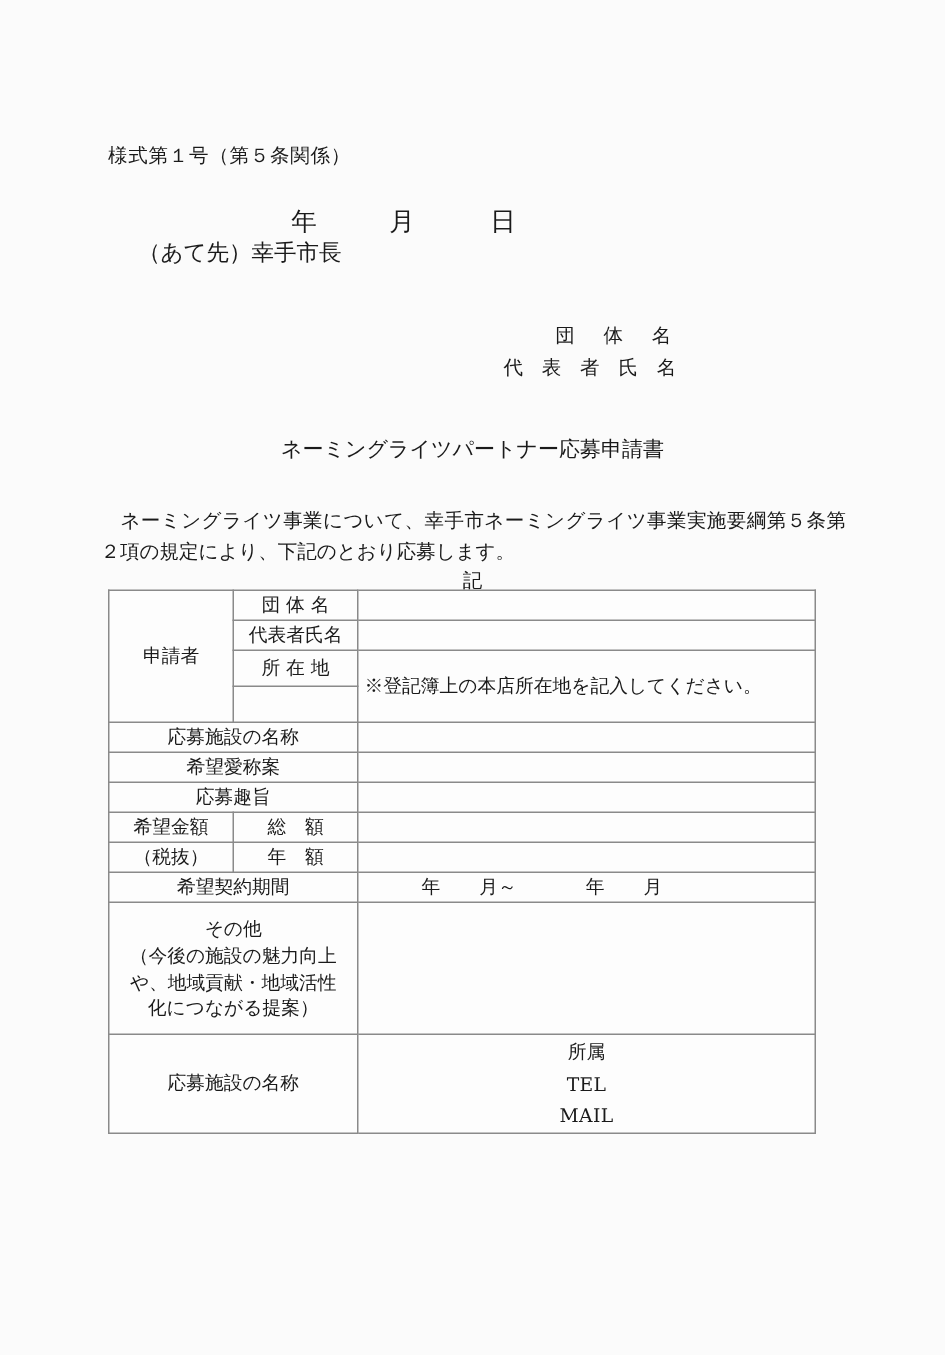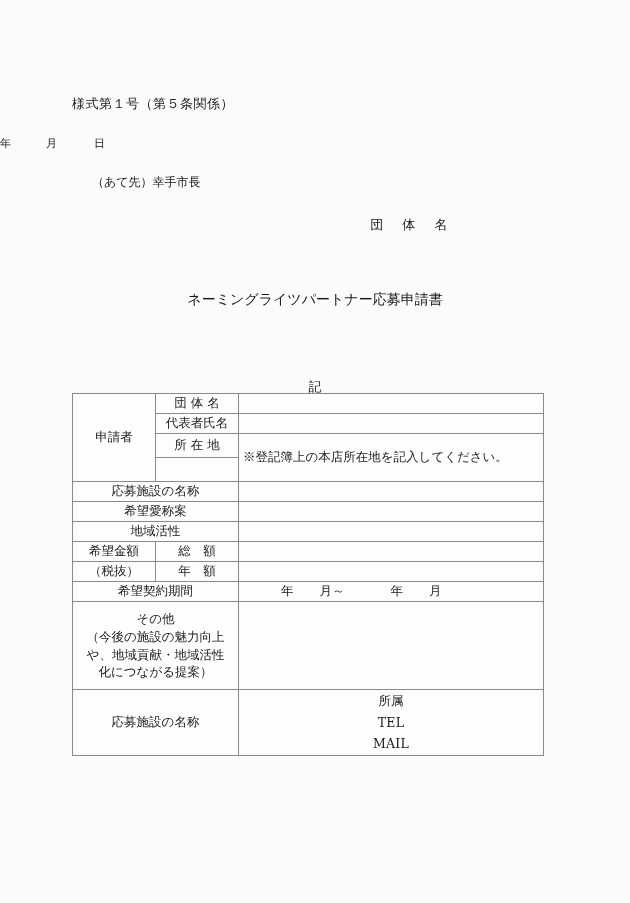--- a/index.html
+++ b/index.html
@@ -27,33 +27,34 @@
     top: 95px;
     font-size: 13px;
     letter-spacing: 0.5px;
     white-space: nowrap;
   }
   .date-line {
     position: absolute;
     left: 0;
     right: 92px;
     top: 136px;
-    text-align: left;
-    font-size: 11px;
-    white-space: nowrap;
+    text-align: center;
+    font-size: 17px;
+    white-space: nowrap;
+    font-family: Liberation Mono, monospace;
   }
   .date-line .seg { display: inline-block; }
   .date-line .gap-a { display: inline-block; width: 28px; }
   .date-line .gap-b { display: inline-block; width: 30px; }
 
   .addressee {
     position: absolute;
     left: 92px;
-    top: 174px;
-    font-size: 12px;
+    top: 159px;
+    font-size: 15px;
     white-space: nowrap;
   }
 
   .party-block {
     position: absolute;
     left: 0;
     right: 175px;
     top: 214px;
     text-align: right;
     font-size: 13px;
@@ -159,24 +160,26 @@
     <span class="gap-a"></span>
     <span class="seg">月</span>
     <span class="gap-b"></span>
     <span class="seg">日</span>
   </div>
 
   <div class="addressee">（あて先）幸手市長</div>
 
   <div class="party-block">
     <div class="row sp-wide">団 体 名</div>
+    <div class="row sp-mid">代 表 者 氏 名</div>
   </div>
 
   <div class="doc-title">ネーミングライツパートナー応募申請書</div>
 
+  <div class="body-par"><span class="indent"></span><span>ネーミングライツ事業について、幸手市ネーミングライツ事業実施要綱第５条第２項の規定により、下記のとおり応募します。</span></div>
 
   <div class="ki-mark">記</div>
 
   <table class="form-table">
     <colgroup>
       <col style="width:83px">
       <col style="width:83px">
       <col style="width:305px">
     </colgroup>
     <tbody>
@@ -201,21 +204,21 @@
 
       <tr>
         <td class="lbl h19" colspan="2">応募施設の名称</td>
         <td class="val h19"></td>
       </tr>
       <tr>
         <td class="lbl h19" colspan="2">希望愛称案</td>
         <td class="val h19"></td>
       </tr>
       <tr>
-        <td class="lbl h19" colspan="2">地域活性</td>
+        <td class="lbl h19" colspan="2">応募趣旨</td>
         <td class="val h19"></td>
       </tr>
 
       <tr>
         <td class="lbl h19">希望金額</td>
         <td class="lbl h19">総　額</td>
         <td class="val h19"></td>
       </tr>
       <tr>
         <td class="lbl h19">（税抜）</td>

